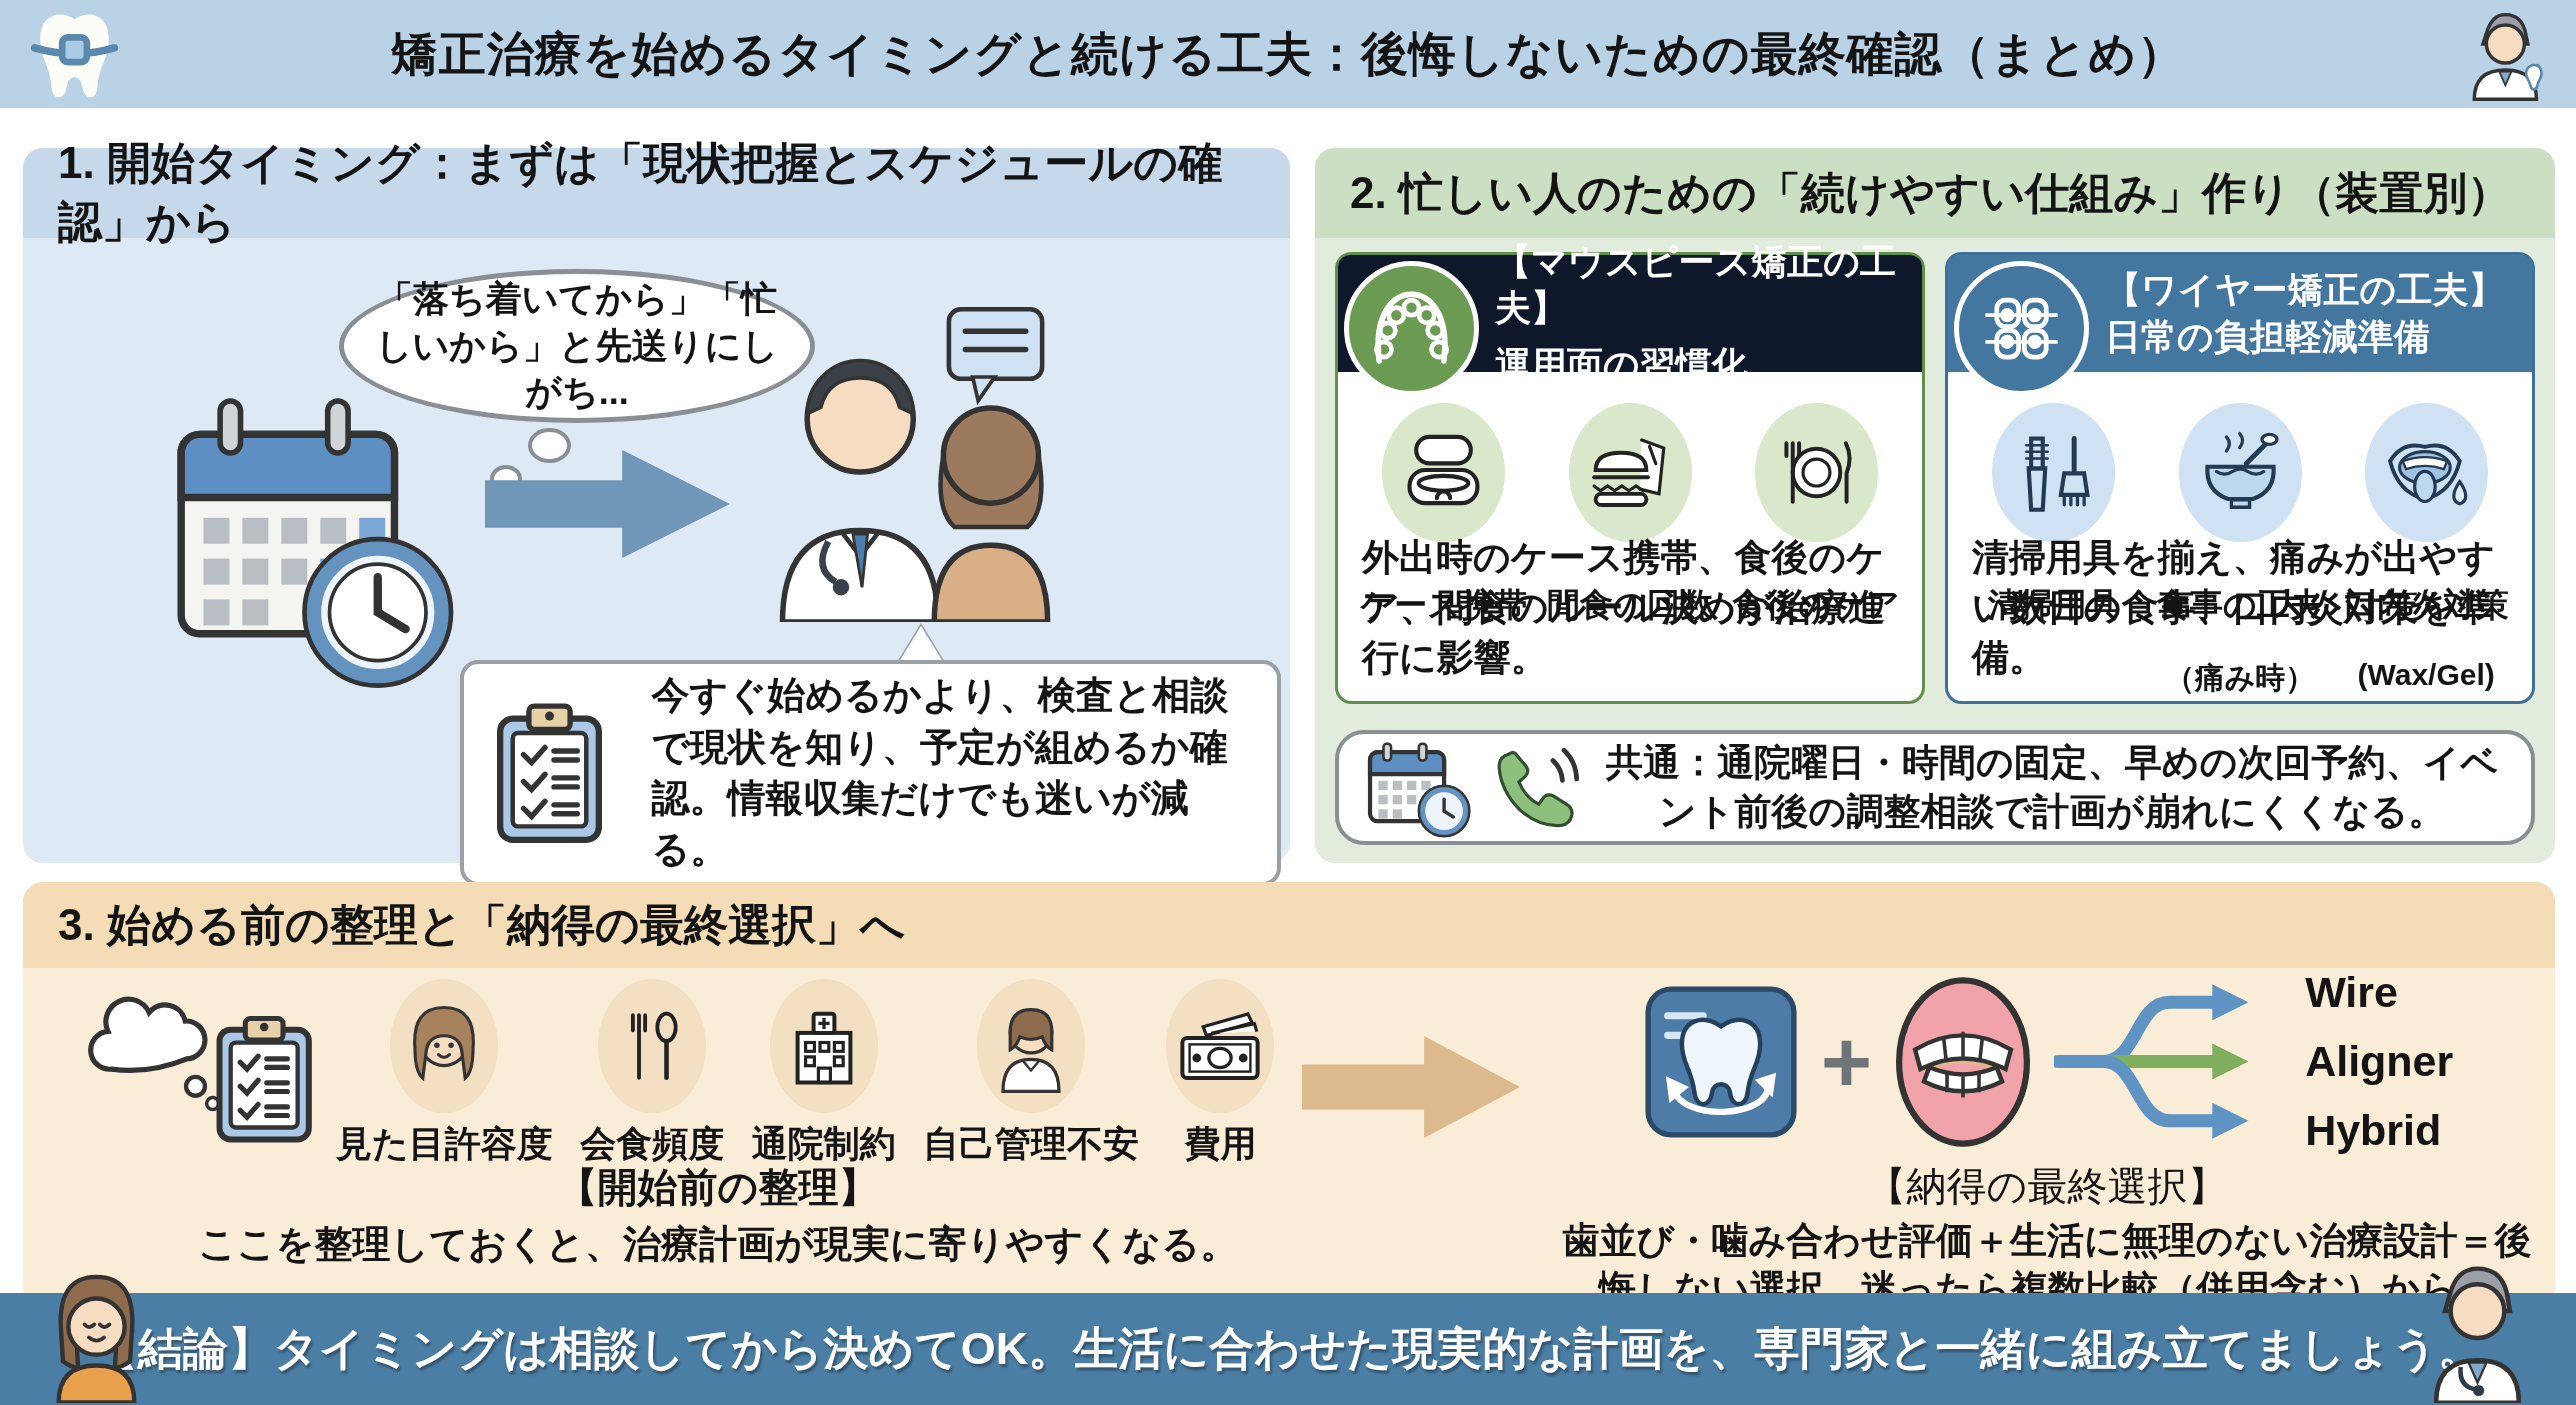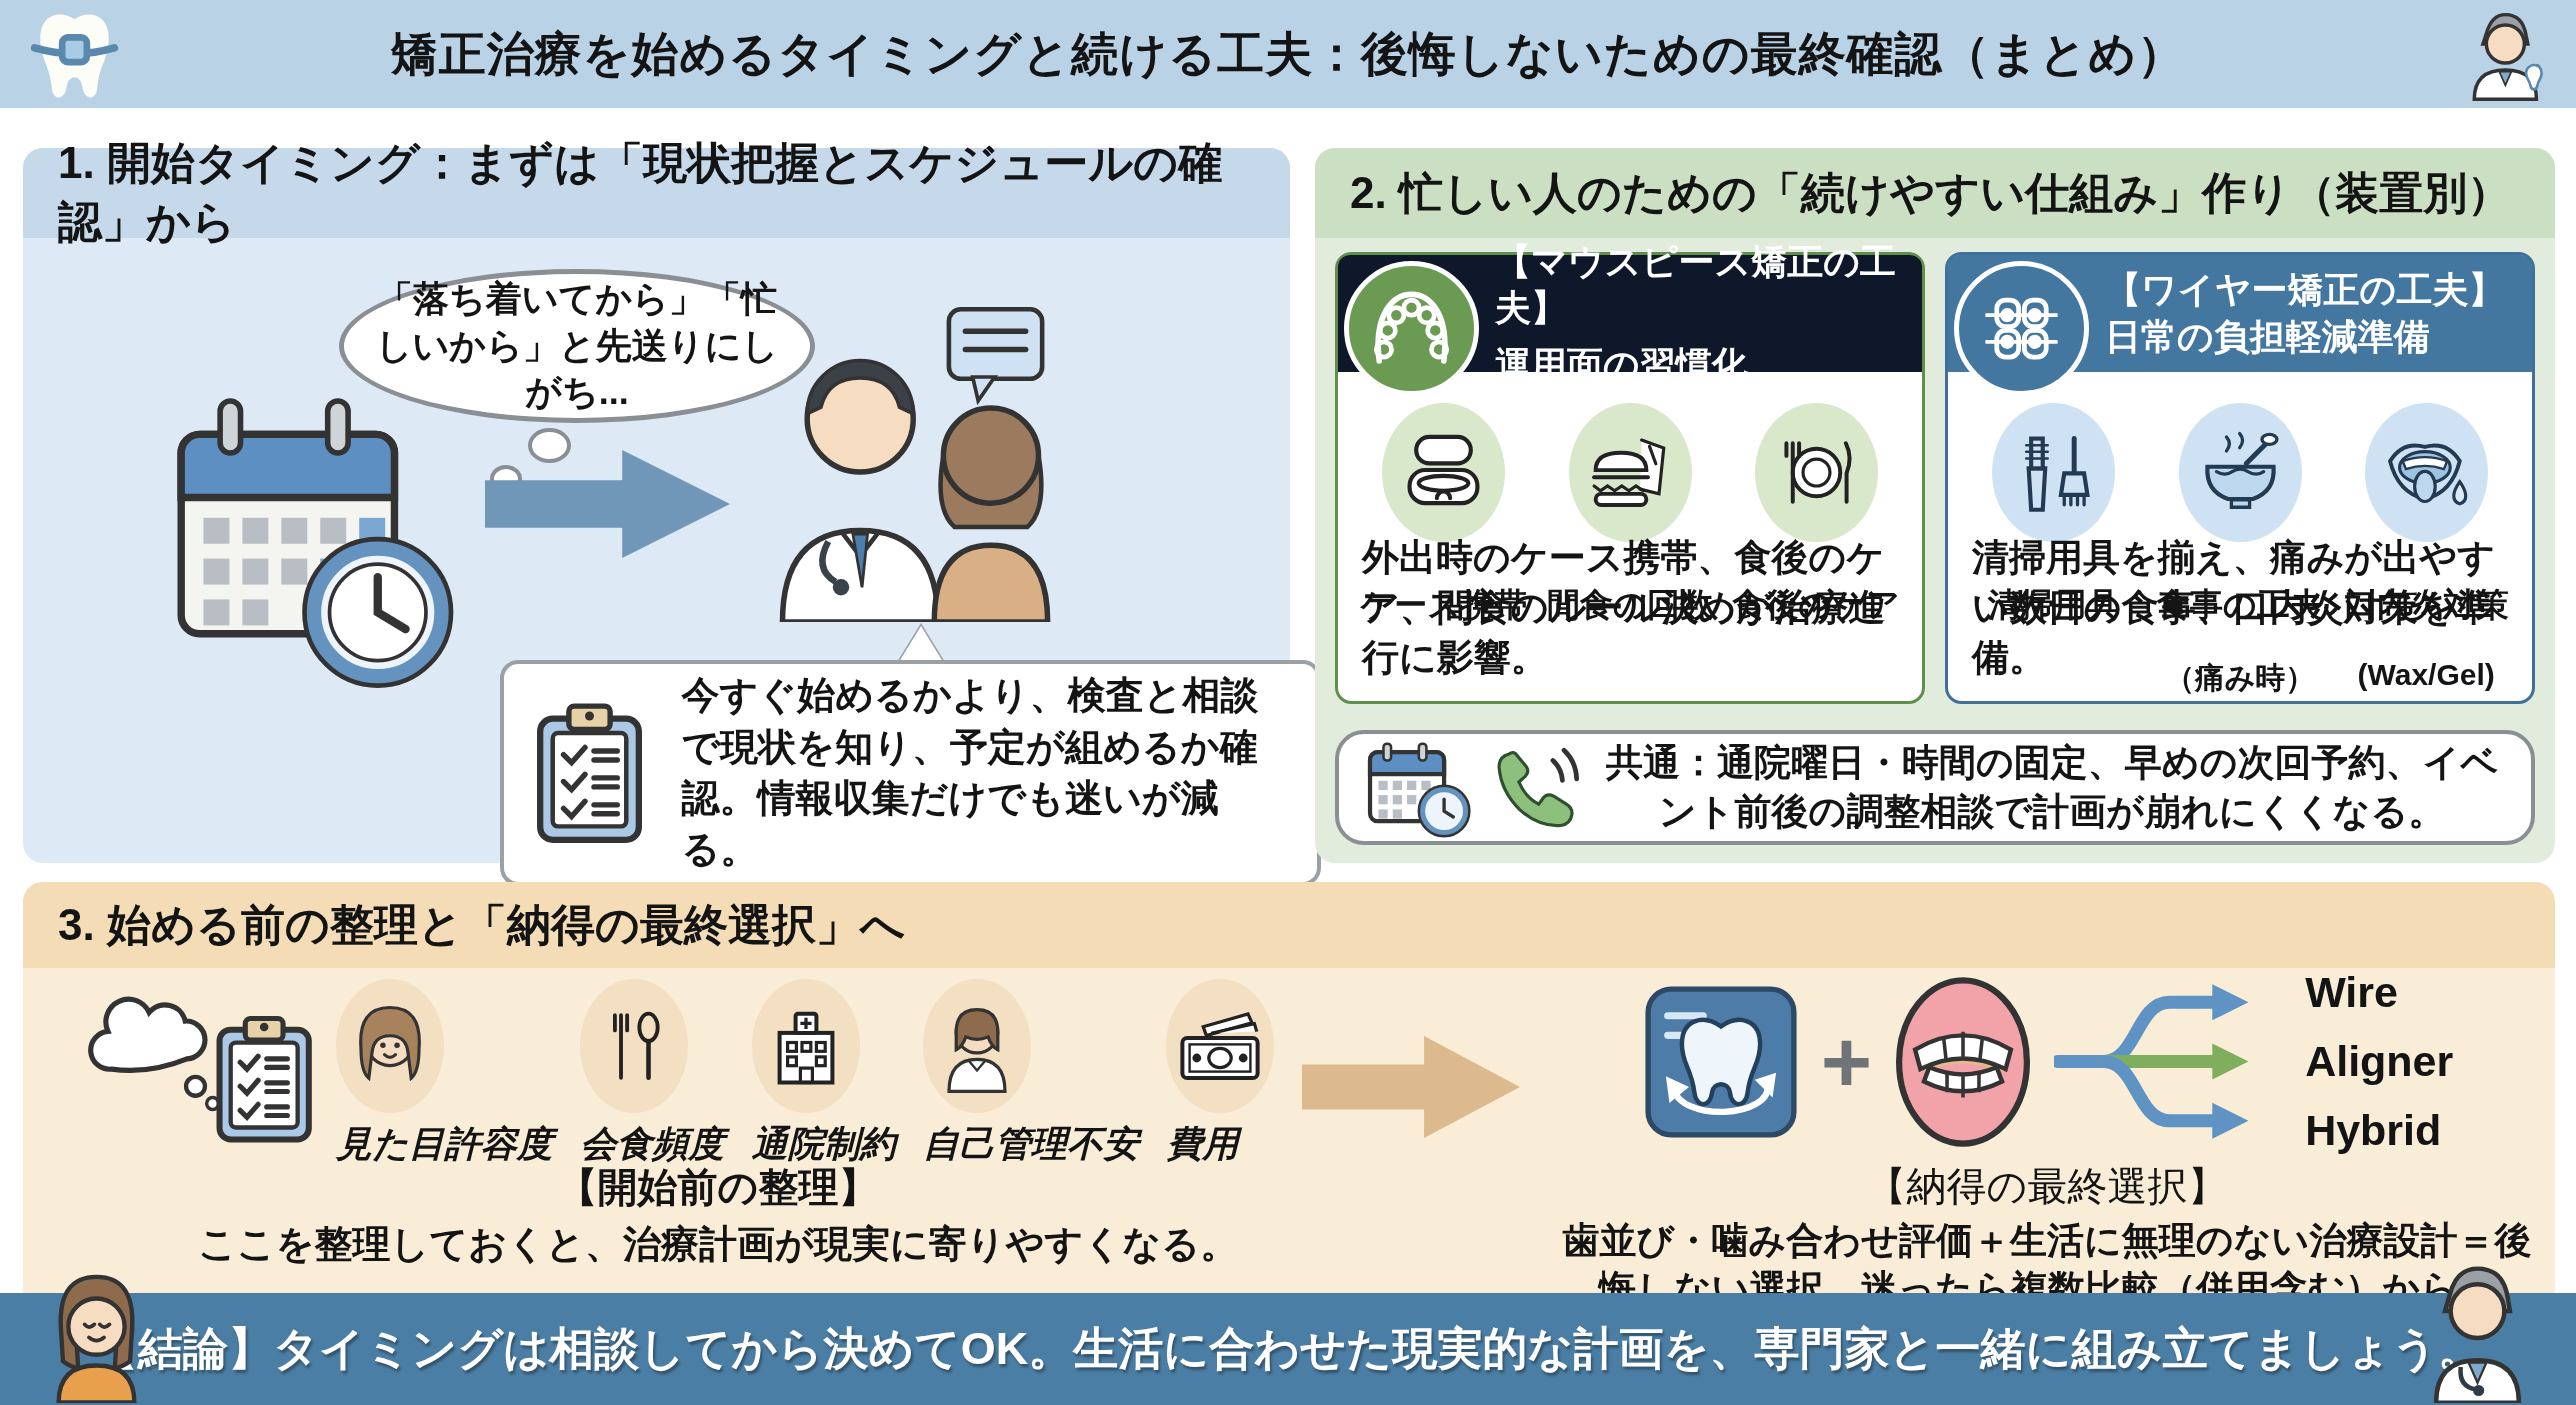--- a/index.html
+++ b/index.html
@@ -26,22 +26,22 @@
   .bdot.d1{left:505px;top:280px;width:35px;height:27.4px;}
   .bdot.d2{left:467px;top:317px;width:24px;height:20px;}
   .cal-wrap{position:absolute;left:137px;top:240px;}
   .arrow{clip-path:polygon(0 28%,56% 28%,56% 0,100% 50%,56% 100%,56% 72%,0 72%);}
   .arrow1{position:absolute;left:462px;top:302px;width:245px;height:108px;background:#7096b8;}
   .persons-wrap{position:absolute;left:732px;top:154px;}
   .note-tail{position:absolute;left:871px;top:478px;width:0;height:0;
              border-left:27.4px solid transparent;border-right:27.4px solid transparent;border-bottom:44px solid #ffffff;
              filter:drop-shadow(0 -2.7px 0 #9aa0a6);}
   .note-box{position:absolute;left:437px;top:512px;width:821px;height:226px;background:#fff;
-            border:4.6px solid #9aa0a6;border-radius:18.3px;display:flex;align-items:center;gap:33px;
-            padding:0 27.4px;box-sizing:border-box;margin-left:40px;}
+            border:4.6px solid #9aa0a6;border-radius:18.3px;display:flex;align-items:center;gap:43px;
+            padding:0 27.4px;box-sizing:border-box;}
   .note-text{font-size:38px;font-weight:bold;line-height:1.35;}
   
   .sec2{left:1315px;top:148px;width:1240px;height:715px;background:#e2ecdc;}
   .sec2 .sec-head{background:#cbdfc3;}
   .cards{position:absolute;left:20px;top:104px;display:flex;gap:20px;}
   .card{width:590px;height:452px;background:#fff;border-radius:16.5px;position:relative;box-sizing:border-box;}
   .card.green{border:3.7px solid #5f8f4a;}
   .card.blue{border:3.7px solid #3f6f9b;}
   .card-head{height:117px;border-radius:12px 12px 0 0;display:flex;flex-direction:column;justify-content:center;
              padding-left:157px;color:#fff;font-weight:bold;font-size:36px;line-height:1.28;}
@@ -58,21 +58,21 @@
   .card-summary{position:absolute;left:24px;bottom:18.3px;width:calc(100% - 48px);font-size:37px;font-weight:bold;line-height:1.35;}
   .common-box{position:absolute;left:20px;top:582px;width:1200px;height:115px;background:#fff;
               border:4.6px solid #8a8f94;border-radius:29px;display:flex;align-items:center;gap:14.6px;
               padding:0 24px;box-sizing:border-box;}
   .common-text{flex:1;text-align:center;font-size:37px;font-weight:bold;line-height:1.3;}
   
   .sec3{left:23px;top:882px;width:2532px;height:494px;background:#f9edd8;}
   .sec3 .sec-head{background:#f3dcb6;height:86px;}
   .s3-lefticons{position:absolute;left:40px;top:91px;}
   .s3-items{position:absolute;left:313px;top:97px;display:flex;gap:27.4px;align-items:flex-start;}
-  .s3-item{display:flex;flex-direction:column;align-items:flex-start;font-style:italic;}
+  .s3-item{display:flex;flex-direction:column;align-items:center;}
   .s3-oval{width:108px;height:134px;border-radius:50%;background:#f3dfc1;display:flex;align-items:center;justify-content:center;}
   .s3-label{font-size:36px;font-weight:bold;margin-top:7.3px;white-space:nowrap;}
   .s3-pre{position:absolute;left:137px;top:278px;width:1116px;text-align:center;}
   .s3-pre-title{font-size:40px;font-weight:bold;}
   .s3-pre-text{font-size:38px;font-weight:bold;margin-top:3.7px;}
   .arrow3{position:absolute;left:1279px;top:154px;width:218px;height:102px;background:#dcba8e;}
   .s3-right{position:absolute;left:1530px;top:88px;width:988px;}
   .s3-right-row{display:flex;align-items:center;gap:20px;height:183px;justify-content:center;}
   .plus{font-size:88px;font-weight:bold;color:#6f7478;line-height:1;}
   .opts{height:181px;display:flex;flex-direction:column;justify-content:space-between;}

